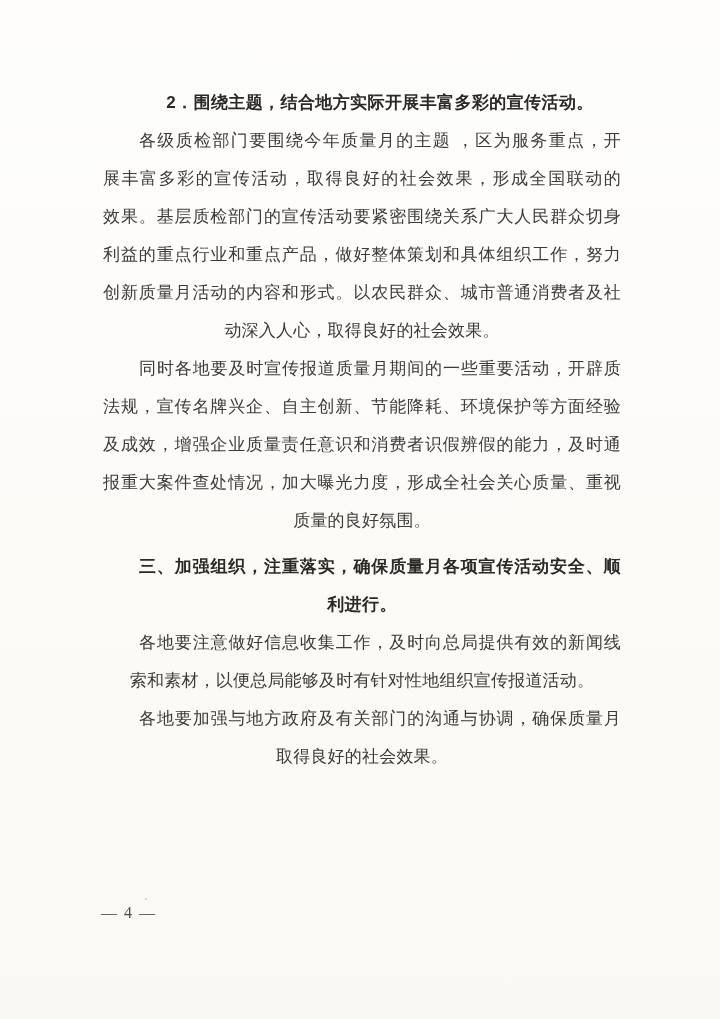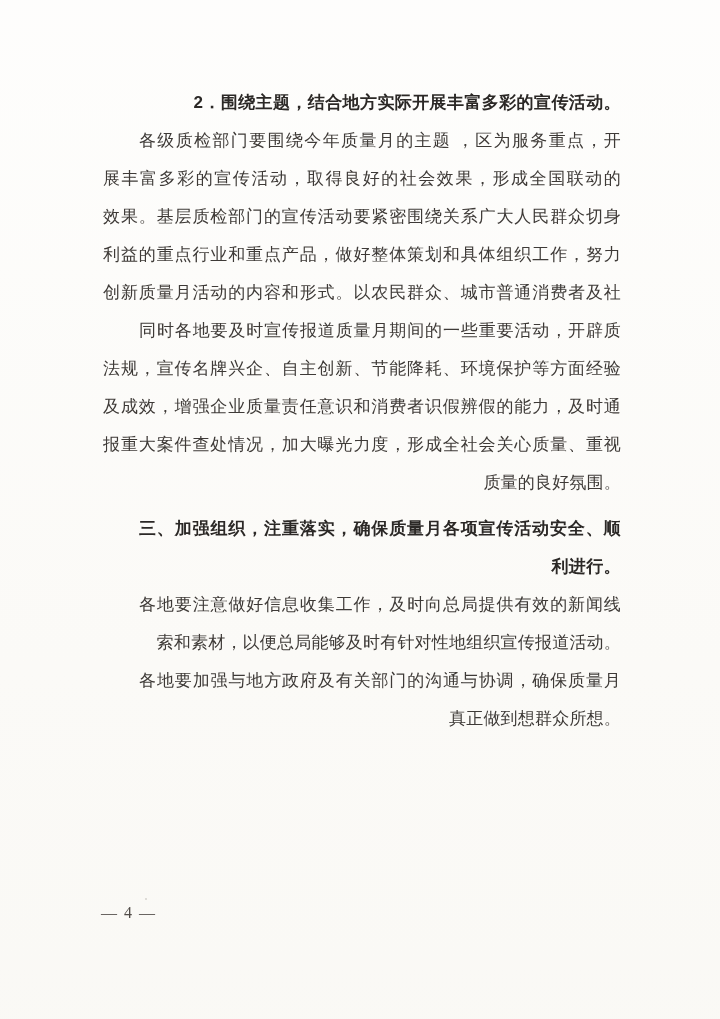--- a/index.html
+++ b/index.html
@@ -27,21 +27,21 @@
     width: 518px;
   }
   .block { margin: 0; }
   .block.space-before { margin-top: 8px; }
   .line {
     height: 38px;
     line-height: 38px;
     font-size: 17px;
     letter-spacing: 0.2px;
     white-space: nowrap;
-    text-align: right;
+    text-align: center;
   }
   .line.fill {
     white-space: normal;
     text-align: justify;
     text-align-last: justify;
     text-justify: inter-character;
   }
   .line.indent { padding-left: 36px; }
   .block.heading .line {
     font-family: "Liberation Sans", "DejaVu Sans", sans-serif;
@@ -76,37 +76,38 @@
   <div class="content" id="content">
       <div class="block heading">
         <div class="line indent">2．围绕主题，结合地方实际开展丰富多彩的宣传活动。</div>
       </div>
       <div class="block paragraph">
         <div class="line indent fill">各级质检部门要围绕今年质量月的主题 ，区为服务重点，开</div>
         <div class="line fill">展丰富多彩的宣传活动，取得良好的社会效果，形成全国联动的</div>
         <div class="line fill">效果。基层质检部门的宣传活动要紧密围绕关系广大人民群众切身</div>
         <div class="line fill">利益的重点行业和重点产品，做好整体策划和具体组织工作，努力</div>
         <div class="line fill">创新质量月活动的内容和形式。以农民群众、城市普通消费者及社</div>
+        <div class="line">动深入人心，取得良好的社会效果。</div>
       </div>
       <div class="block paragraph">
         <div class="line indent fill">同时各地要及时宣传报道质量月期间的一些重要活动，开辟质</div>
         <div class="line fill">法规，宣传名牌兴企、自主创新、节能降耗、环境保护等方面经验</div>
         <div class="line fill">及成效，增强企业质量责任意识和消费者识假辨假的能力，及时通</div>
         <div class="line fill">报重大案件查处情况，加大曝光力度，形成全社会关心质量、重视</div>
         <div class="line">质量的良好氛围。</div>
       </div>
       <div class="block heading space-before">
         <div class="line indent fill">三、加强组织，注重落实，确保质量月各项宣传活动安全、顺</div>
         <div class="line">利进行。</div>
       </div>
       <div class="block paragraph">
         <div class="line indent fill">各地要注意做好信息收集工作，及时向总局提供有效的新闻线</div>
         <div class="line">索和素材，以便总局能够及时有针对性地组织宣传报道活动。</div>
       </div>
       <div class="block paragraph">
         <div class="line indent fill">各地要加强与地方政府及有关部门的沟通与协调，确保质量月</div>
-        <div class="line">真正做到想群众所想。</div>
+        <div class="line">取得良好的社会效果。</div>
       </div>
     </div>
   <div class="speck s1"></div>
   <div class="speck s2"></div>
   <div class="footer">— 4 —</div>
 </div>
 
 </body></html>

